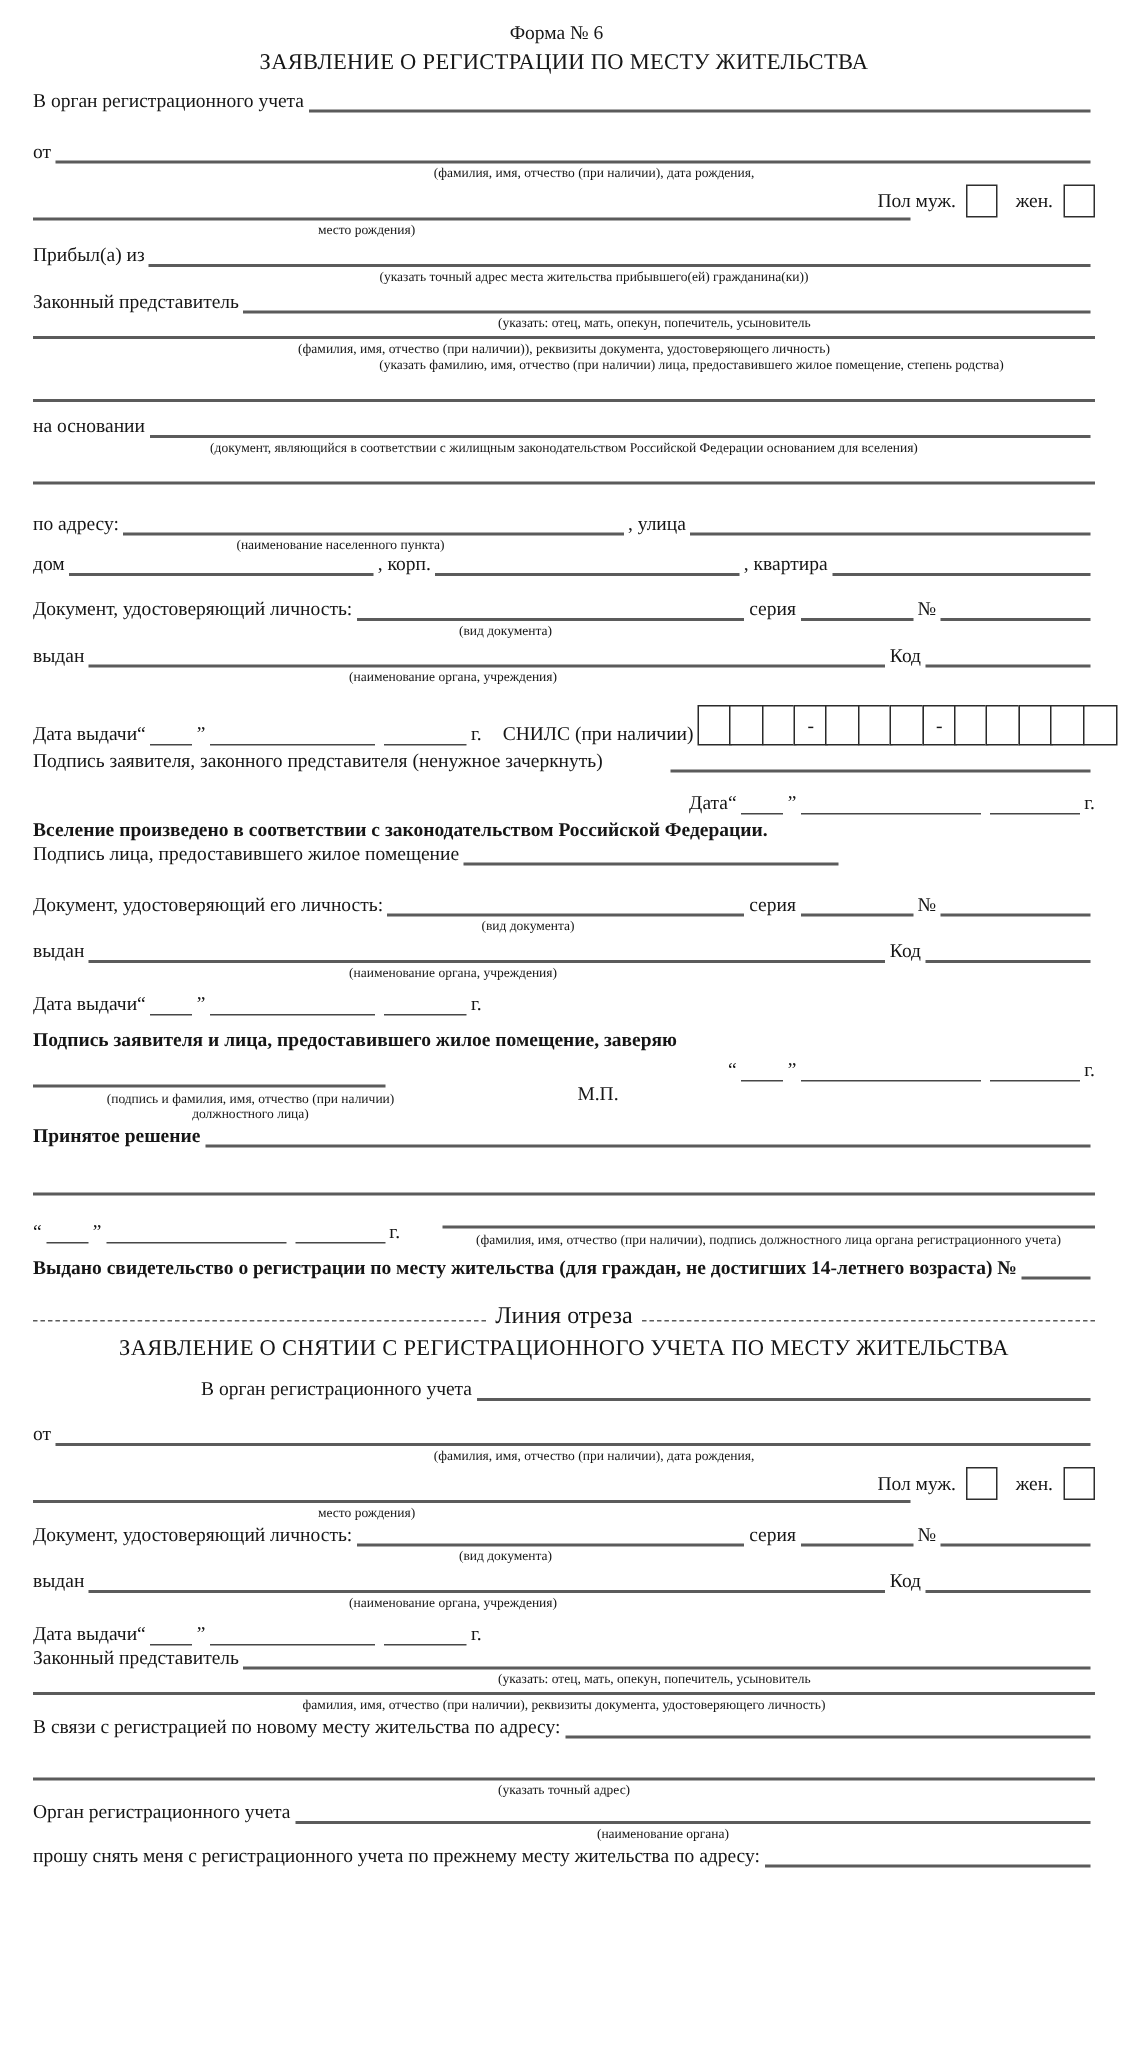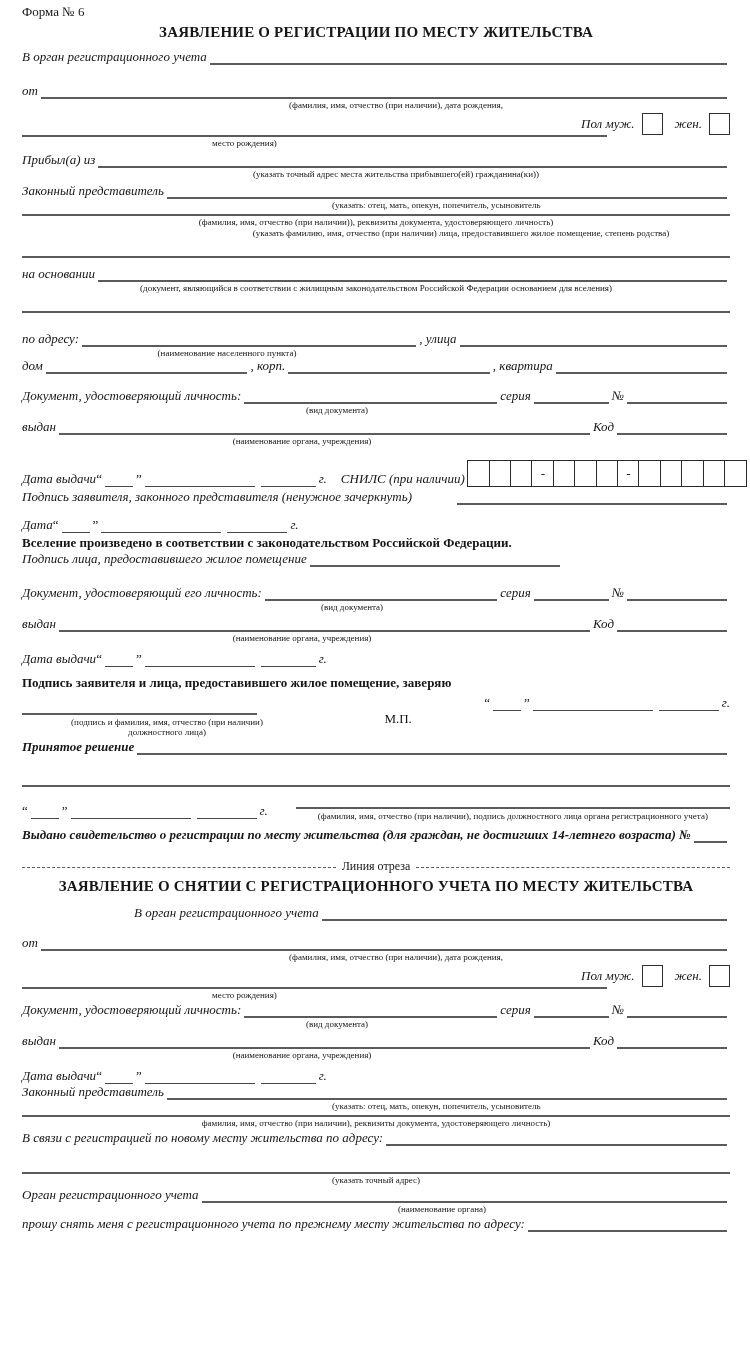--- a/index.html
+++ b/index.html
@@ -2,33 +2,33 @@
 <html><head>
 <meta charset="utf-8">
 <style>
   html,body { margin:0; padding:0; background:#fff; }
   body { width:750px; font-family:"Liberation Serif", serif; color:#161616; font-size:13px; }
   .page { width:750px; min-height:1363px; box-sizing:border-box; padding:4px 20px 8px 22px; }
   .r { display:flex; align-items:flex-end; }
   .ul { display:block; height:4px; border-bottom:2px solid #5b5b5b; margin:0 3px; }
   .ul.thin { border-bottom-width:1.5px; border-bottom-color:#474747; }
   .fill { flex:1; }
-  .lbl { white-space:nowrap;font-style:italic; }
+  .lbl { white-space:nowrap; }
   .b { font-weight:bold; }
   .cap { font-size:9px; line-height:10px; text-align:center; white-space:nowrap; }
   .caprow { display:flex; margin-top:1px; }
-  .title { text-align:center; font-weight:bold; font-size:15px; margin-top:4px; letter-spacing:.2px; }
-  .formno { text-align:left; font-size:13px; padding-right:10px; }
+  .title { text-align:center; font-weight:normal; font-size:15px; margin-top:4px; letter-spacing:.2px; }
+  .formno { text-align:center; font-size:13px; padding-right:10px;margin-top:10px; }
   .chk { width:19px; height:20px; border:1.6px solid #2e2e2e; margin-left:7px; background:#fff; }
   .gender { justify-content:flex-end; align-items:center; margin-top:3px; }
   .snils { display:flex; margin-left:4px; }
   .snils .cell { width:21px; height:25px; border:1.6px solid #2a2a2a; margin-left:-1.6px; display:flex; align-items:center; justify-content:center; font-size:13px; background:#fff; }
   .dgrp { display:flex; align-items:flex-end; white-space:nowrap; }
   .dash { flex:1; border-top:1.6px dashed #5a5a5a; height:0; margin-bottom:6px; }
-  .cut { display:flex; align-items:flex-end; margin-top:16px; font-size:12px; }
+  .cut { display:flex; align-items:flex-end; margin-top:16px; font-size:16px; }
   .mt2{margin-top:2px}.mt4{margin-top:4px}.mt6{margin-top:6px}.mt8{margin-top:8px}
   .mt10{margin-top:10px}.mt12{margin-top:12px}.mt14{margin-top:14px}.mt16{}
   .mt18{margin-top:18px}.mt20{margin-top:8px}.mt22{margin-top:22px}.mt26{margin-top:26px}
   .w28{width:28px}.w55{width:55px}.w60{width:60px}.w75{width:75px}.w100{width:100px}.w110{width:110px}.w120{width:120px}.w235{width:235px}.w250{width:250px}
 </style>
 </head>
 <body>
 
 <div class="page">
 
@@ -181,21 +181,21 @@
       <span class="cell"></span>
       <span class="cell"></span>
     </span>
   </div>
 
   <div class="r mt2">
     <span class="lbl">Подпись заявителя, законного представителя (ненужное зачеркнуть)</span>
     <span class="ul fill" style="margin-left:45px"></span>
   </div>
 
-  <div class="r mt12" style="">
+  <div class="r mt12" style="justify-content:flex-end">
     <span class="dgrp">
       <span class="lbl">Дата</span>
       <span>“</span>
       <span class="ul thin w28"></span>
       <span>”</span>
       <span class="ul thin w120"></span>
       <span class="ul thin w60"></span>
       <span class="lbl">г.</span>
     </span>
   </div>

